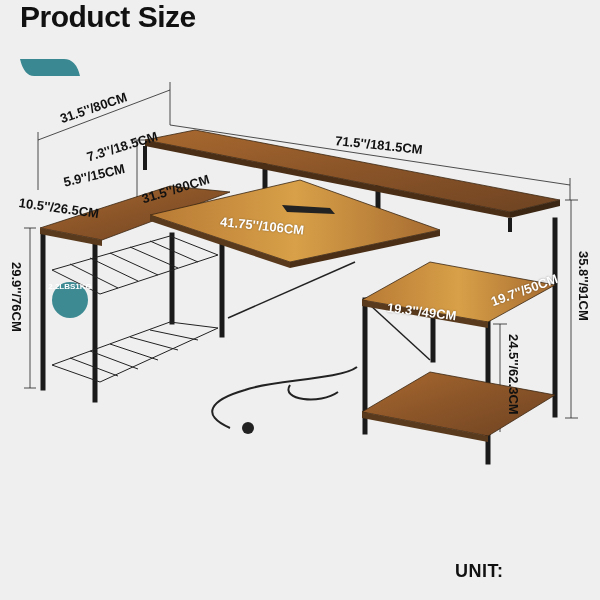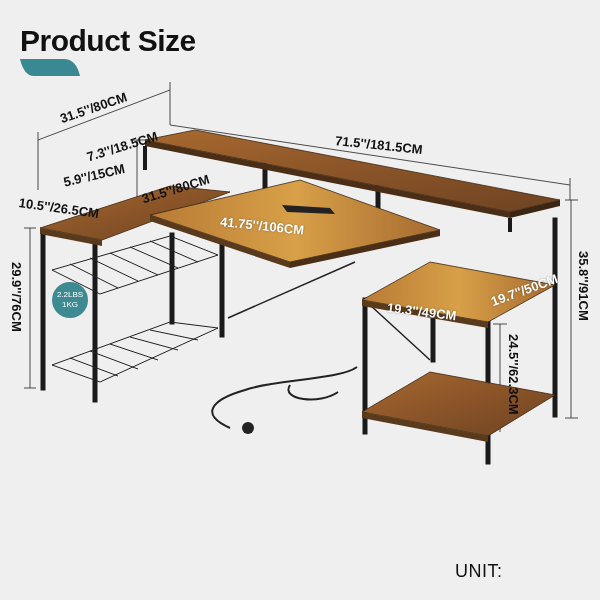--- a/index.html
+++ b/index.html
@@ -1,26 +1,26 @@
 <!DOCTYPE html>
 <html><head>
 <meta charset="utf-8">
 <style>
   html, body { margin:0; padding:0; }
   body { width:600px; height:600px; background:#efefef; position:relative; overflow:hidden;
          font-family:"Liberation Sans", sans-serif; color:#111; }
-  .title { position:absolute; left:20px; top:24px; font-size:30px; font-weight:700; letter-spacing:-0.5px; }
+  .title { position:absolute; left:20px; top:0; font-size:30px; font-weight:700; letter-spacing:-0.5px; }
   .title-swoosh { position:absolute; left:20px; top:59px; width:60px; height:17px; }
   svg.stage { position:absolute; left:0; top:0; }
   .dim { position:absolute; font-weight:700; font-size:13px; white-space:nowrap; color:#111; transform-origin:left top; }
   .dim.white { color:#fff; text-shadow:0 0 2px rgba(0,0,0,0.4); }
   .badge { position:absolute; left:52px; top:282px; width:36px; height:36px; border-radius:50%;
-           background:#3d8a93; color:#fff; font-size:8px; font-weight:400; text-align:center; line-height:10px;
-           display:flex; flex-direction:column; justify-content:center; }
-  .unit { position:absolute; left:455px; top:561px; font-size:18px; font-weight:400; letter-spacing:0.5px; display:flex; align-items:center; }
+           background:#3d8a93; color:#fff; font-size:8px; font-weight:700; text-align:center; line-height:10px;
+           display:flex; flex-direction:row; justify-content:center; }
+  .unit { position:absolute; left:455px; top:561px; font-size:18px; font-weight:700; letter-spacing:0.5px; display:flex; align-items:center; }
   .unit-pill { margin-left:8px; position:relative; padding:1px 14px 1px 10px; color:#fff; font-size:18px; }
   .unit-pill svg { position:absolute; left:0; top:0; z-index:0; }
   .unit-pill span { position:relative; z-index:1; }
 </style>
 </head>
 <body>
 
 <div class="title">Product Size</div>
 <svg class="title-swoosh" viewBox="0 0 60 17" width="60" height="17">
   <path d="M0,0 H44 Q56,0 60,17 H14 Q4,17 0,0 Z" fill="#3a8891"></path>

